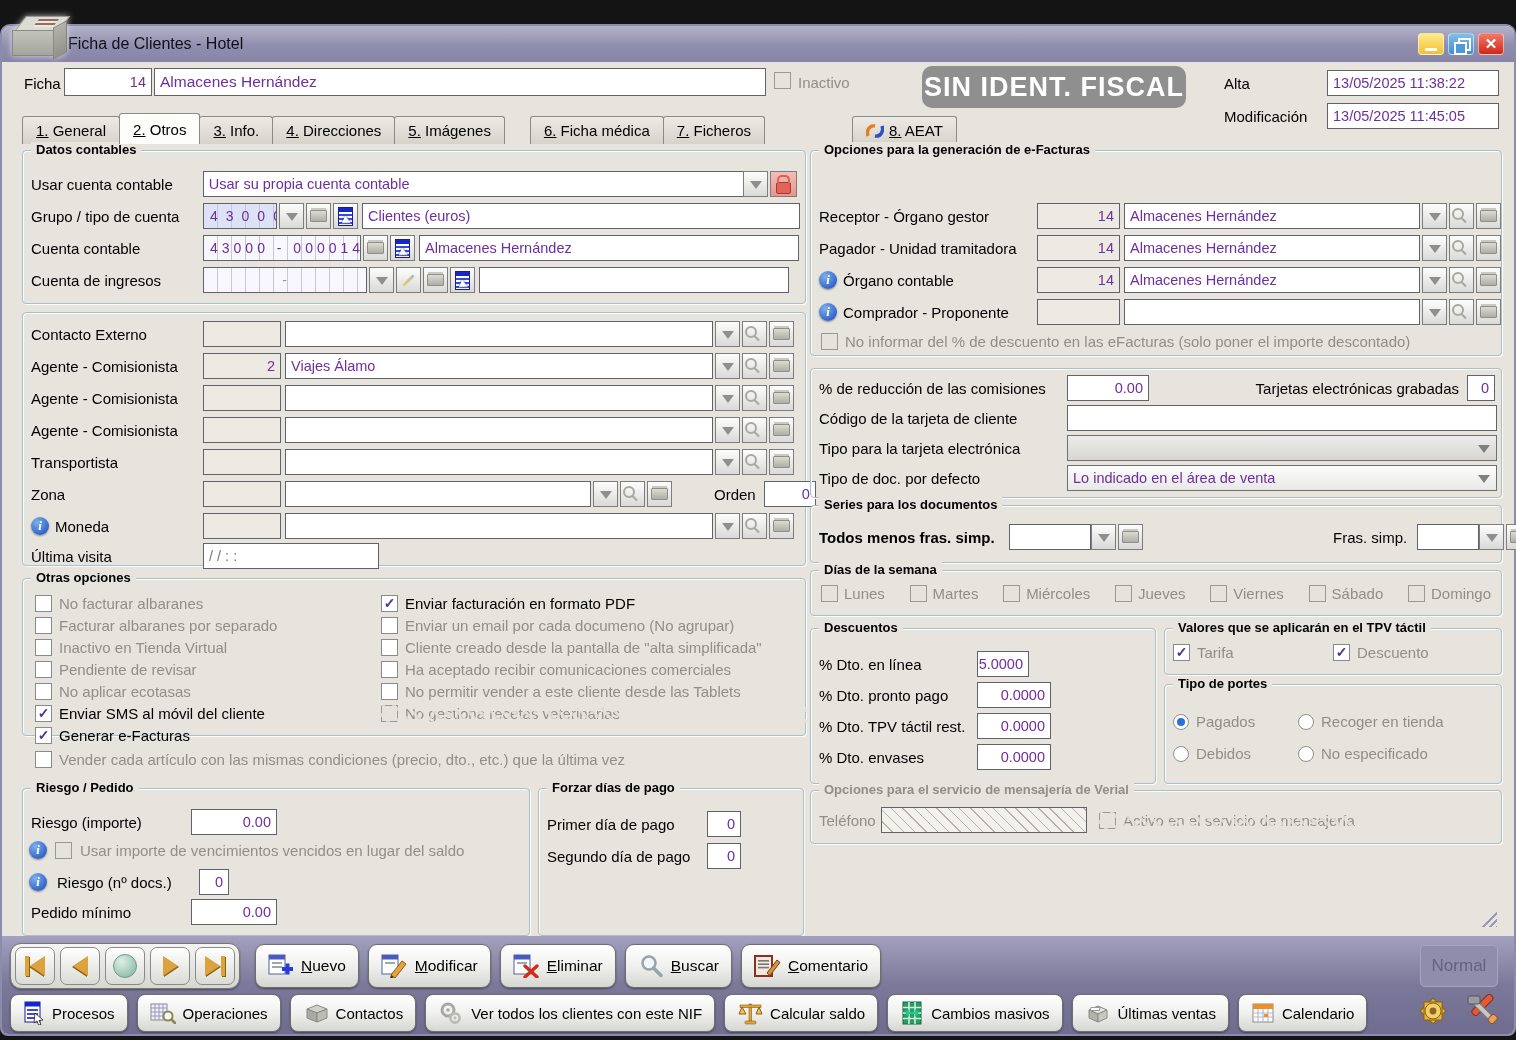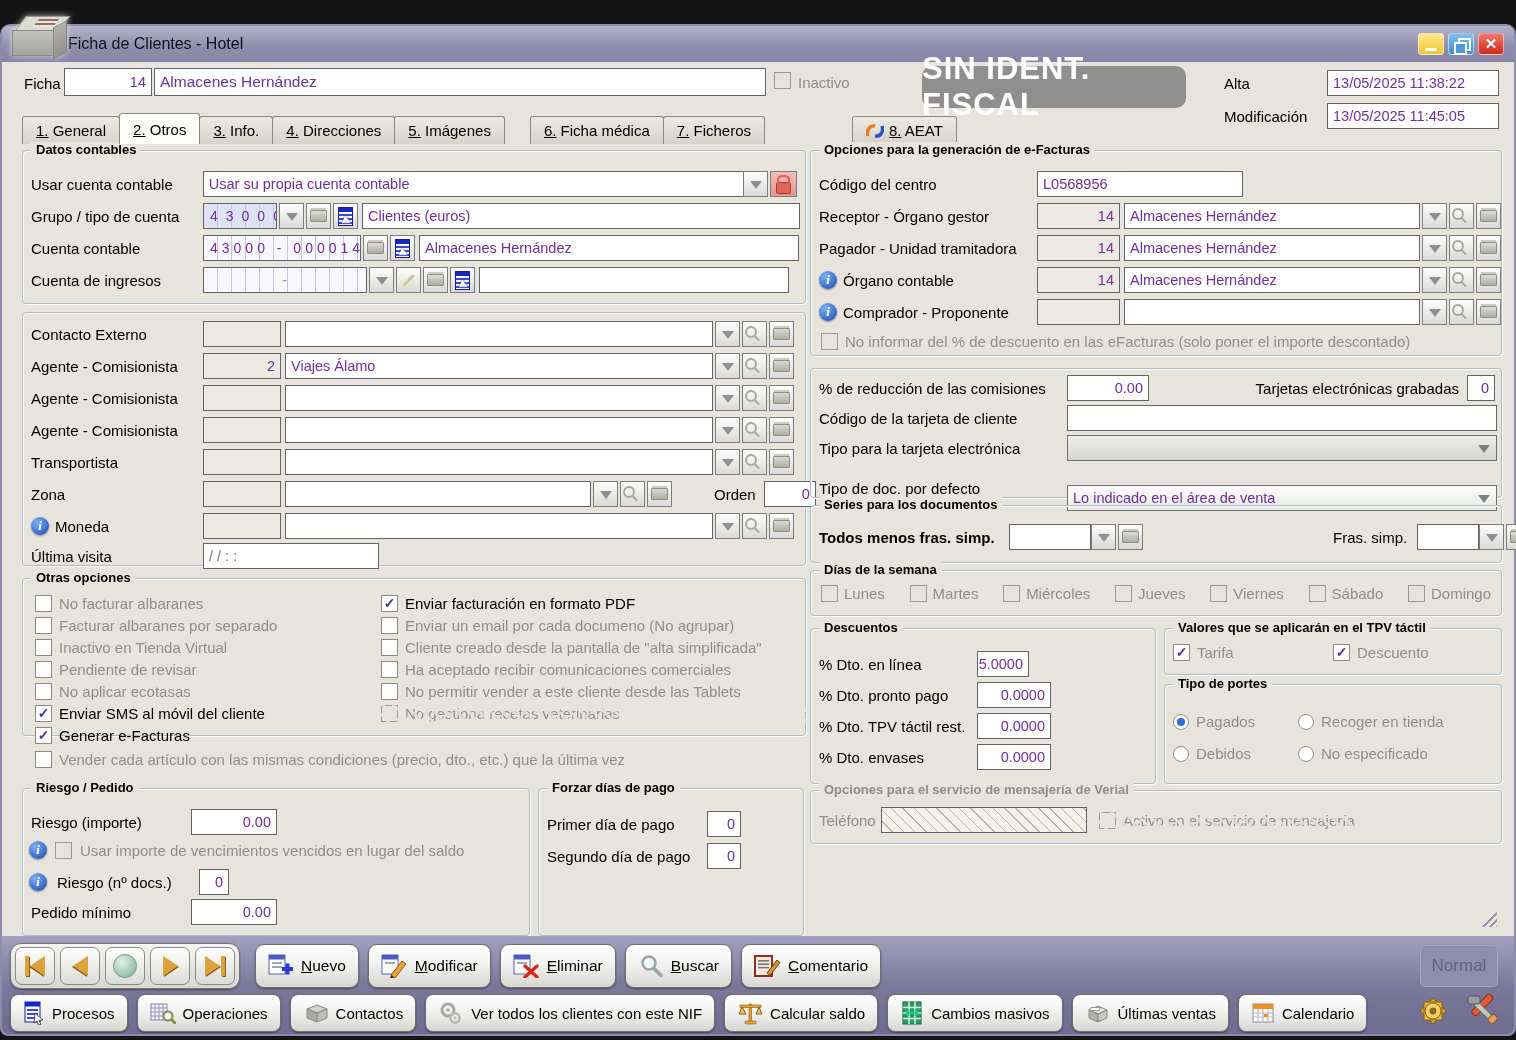--- a/index.html
+++ b/index.html
@@ -69,21 +69,21 @@
 .grp { position:absolute; border:1px solid #a9bfc9; border-radius:4px;
   box-shadow:inset 1px 1px 0 #fbfbf7, 1px 1px 0 #fbfbf7; }
 .grp>.tt { position:absolute; top:-9px; left:8px; padding:0 5px; background:#e7e4dd;
   font-weight:bold; font-size:13px; white-space:nowrap; }
 .grp.dis>.tt { color:#8f8f88; }
 .row { position:absolute; display:flex; align-items:center; }
 .hatchfld { background:repeating-linear-gradient(45deg,#f3f1eb 0 7px,#b5b3ac 7px 8px) !important; }
 .hatch { position:relative; }
 .hatch::after { content:""; position:absolute; inset:-1px; pointer-events:none;
   background:repeating-linear-gradient(45deg, rgba(231,228,221,0) 0 5px, rgba(231,228,221,.75) 5px 8px); }
-.badge { background:#8f8f8f; color:#fff; font-weight:bold; font-size:31px; letter-spacing:1px;
+.badge { background:#8f8f8f; color:#fff; font-weight:bold; font-size:27px; letter-spacing:1px;
   border-radius:10px; display:flex; align-items:center; justify-content:center; }
 .tabs { position:absolute; top:88px; left:20px; display:flex; align-items:flex-end; height:30px; }
 .tab { height:28px; padding:0 13px; background:linear-gradient(#eceae4,#d6d3cb); border:1px solid #8b8b85;
   border-bottom:none; border-radius:3px 3px 0 0; display:flex; align-items:center; gap:5px;
   font-size:15px; margin-right:-1px; }
 .tab.on { height:31px; background:#fdfdfa; z-index:2; }
 .tab .cap { display:block; }
 .tab .cap::first-letter { text-decoration:underline; }
 .combo { display:flex; align-items:center; }
 .combo .fld { flex:1; border-right:none; }
@@ -445,24 +445,20 @@
       <div class="fld num" style="width:34px;">0</div>
     </div>
     <div class="row" style="left:8px;top:54px;">
       <span class="lbl" style="width:160px;">Segundo día de pago</span>
       <div class="fld num" style="width:34px;">0</div>
     </div>
   </div>
 
   <div class="grp" style="left:808px;top:124px;width:692px;height:206px;">
     <span class="tt">Opciones para la generación de e-Facturas</span>
-    <div class="row" style="left:8px;top:20px;">
-      <span class="lbl" style="width:218px;">Código del centro</span>
-      <div class="fld" style="width:206px;">L0568956</div>
-    </div>
     <div class="row" style="left:8px;top:52px;">
       <span class="lbl" style="width:218px;">Receptor - Órgano gestor</span>
       <div class="fld code" style="width:83px;">14</div>
       <div class="fld" style="width:296px;margin-left:4px;">Almacenes Hernández</div>
       <div class="btn drop">
           <i></i>
         </div>
       <div class="btn mag">
           <i></i>
         </div>
@@ -532,21 +528,21 @@
       <div class="fld" style="width:430px;"></div>
     </div>
     <div class="row" style="left:8px;top:66px;">
       <span class="lbl" style="width:248px;">Tipo para la tarjeta electrónica</span>
       <div class="grayco" style="width:430px;">
           <span style="margin-right:auto;"></span>
         </div>
     </div>
     <div class="row" style="left:8px;top:96px;">
       <span class="lbl" style="width:248px;">Tipo de doc. por defecto</span>
-      <div class="grayco" style="width:430px;background:linear-gradient(#fdfdfd,#e8e8e6);margin-top:20px;">
+      <div class="grayco" style="width:430px;background:linear-gradient(#fdfdfd,#e8e8e6);">
         <span style="margin-right:auto;color:#6d2f9c;font-size:14.5px;padding-left:5px;">Lo indicado en el área de venta</span>
       </div>
     </div>
   </div>
 
   <div class="grp" style="left:808px;top:479px;width:692px;height:58px;">
     <span class="tt">Series para los documentos</span>
     <div class="row" style="left:8px;top:18px;">
       <span class="lbl" style="width:190px;font-weight:bold;">Todos menos fras. simp.</span>
       <div class="fld" style="width:82px;"></div>

